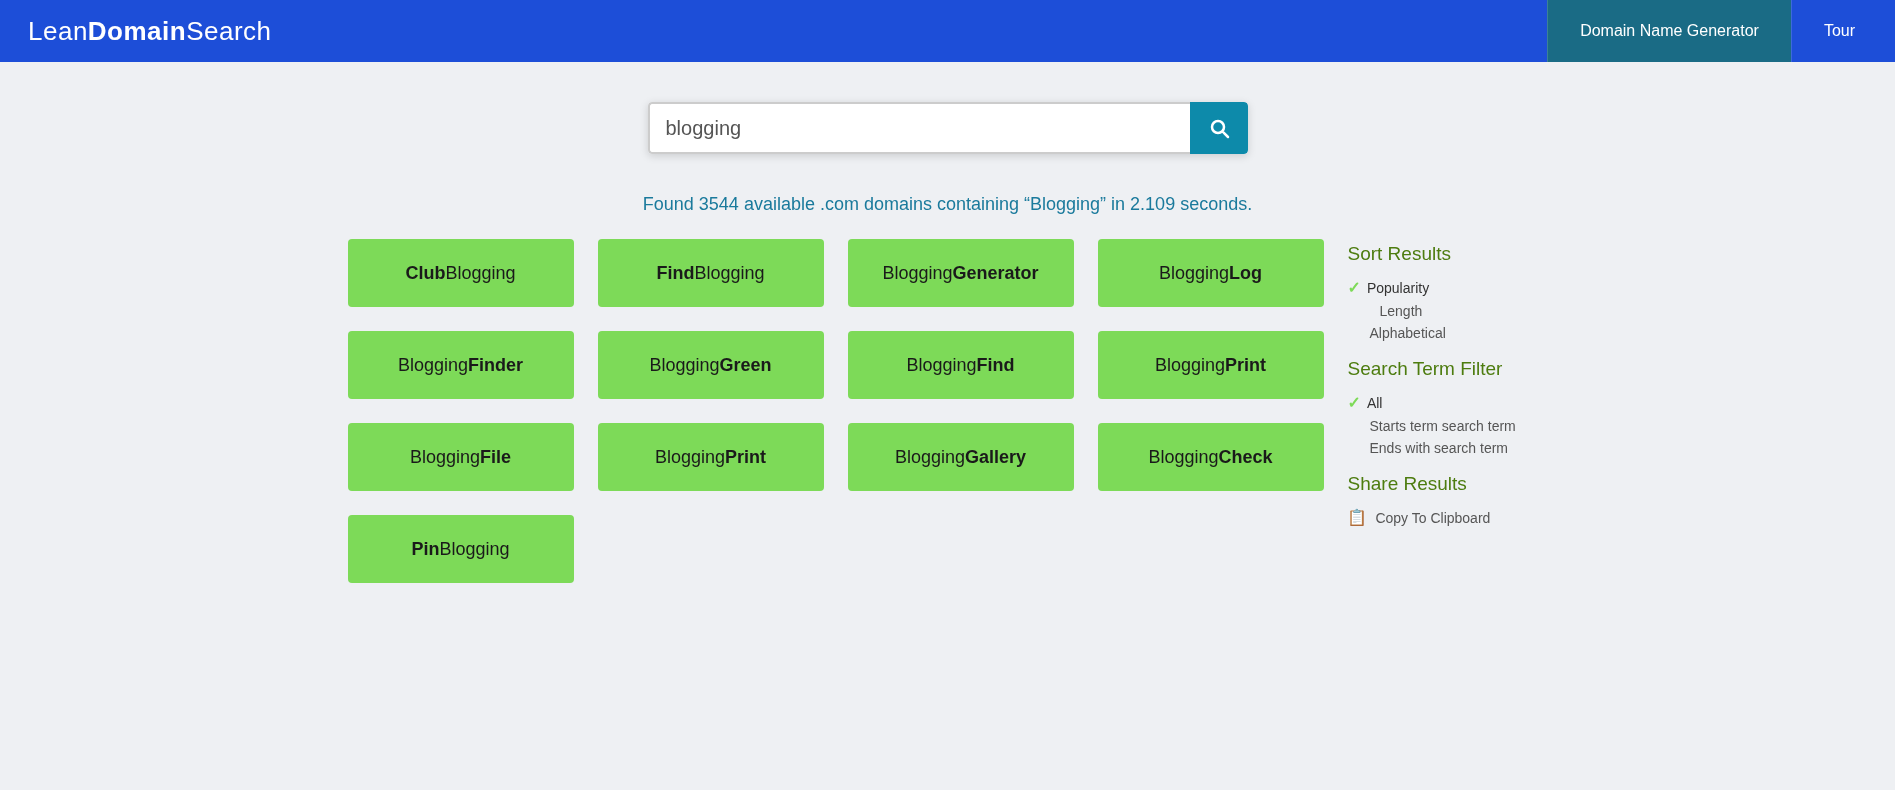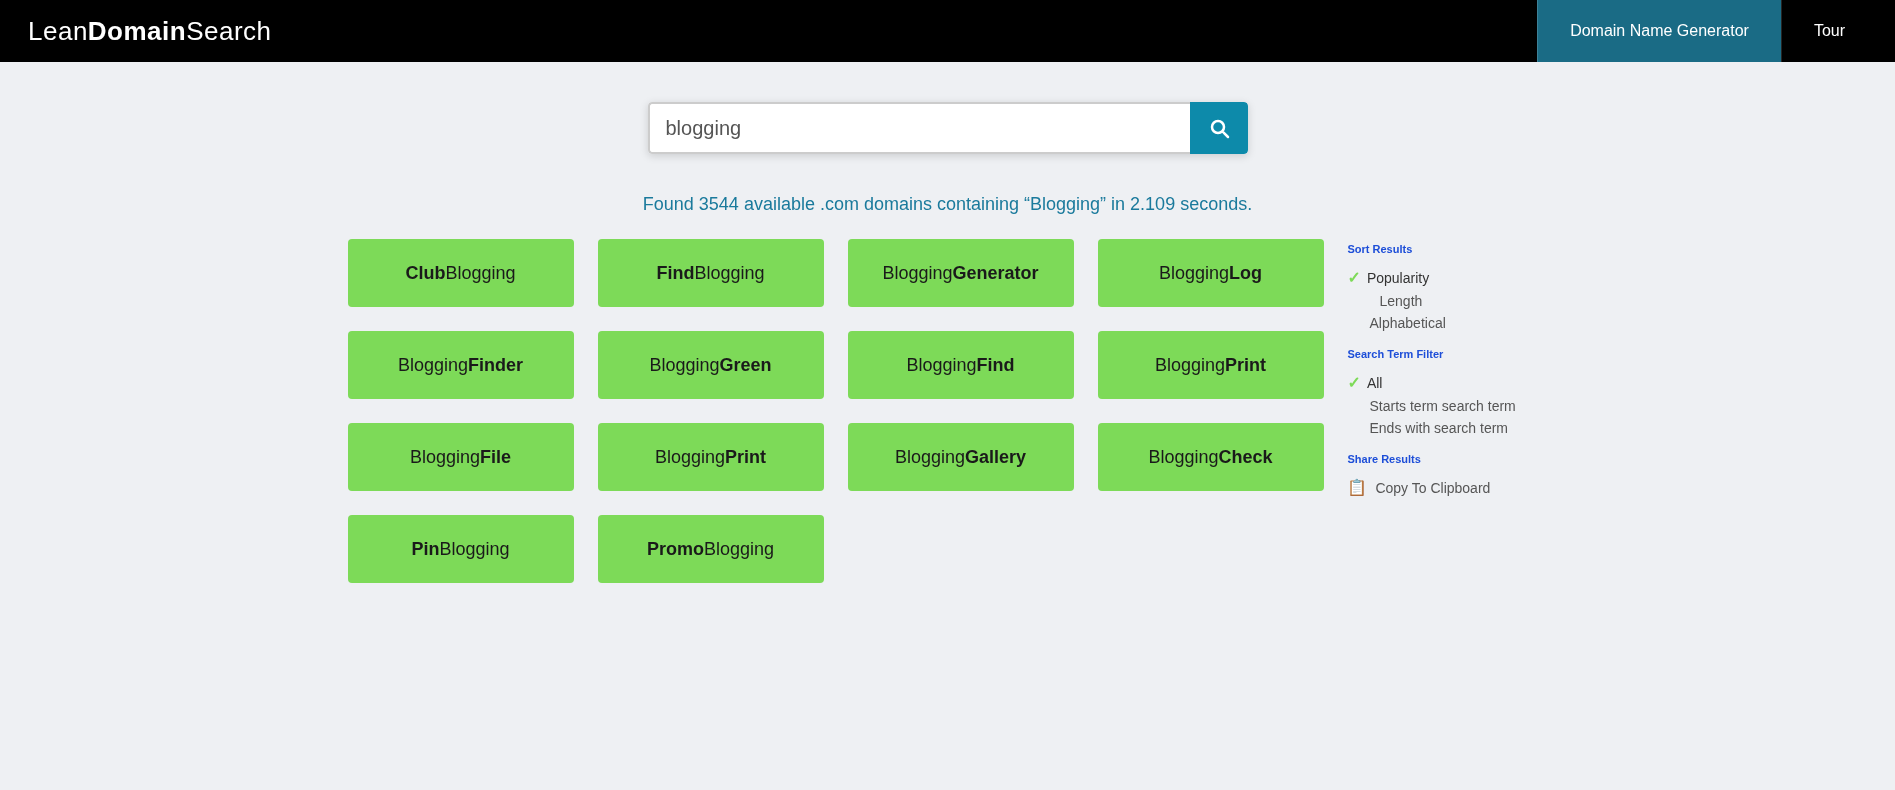--- a/index.html
+++ b/index.html
@@ -1,25 +1,25 @@
 <!DOCTYPE html>
 <html><head>
   <meta charset="utf-8">
   <style>
     * { margin: 0; padding: 0; box-sizing: border-box; }
     body { font-family: Arial, sans-serif; background: #eef0f3; min-height: 790px; }
 
     
     .header {
-      background: #000000;
+      background: #1d4ed8;
       height: 62px;
       display: flex;
       align-items: center;
       justify-content: space-between;
-      padding: 0 18px 0 28px;
+      padding: 0 8px 0 28px;
     }
     .header-logo {
       color: #fff;
       font-size: 26px;
       font-weight: 300;
       letter-spacing: 0.5px;
     }
     .header-logo strong { font-weight: 900; }
     .header-nav {
       display: flex;
@@ -113,23 +113,23 @@
       transition: background 0.15s;
     }
     .domain-item strong { font-weight: 700; }
 
     
     .sidebar {
       width: 200px;
       padding-top: 4px;
     }
     .sidebar-section-title {
-      color: #1d4ed8;
-      font-size: 11px;
-      font-weight: 700;
+      color: #4d7c0f;
+      font-size: 19px;
+      font-weight: 400;
       margin-bottom: 10px;
     }
     .sidebar-item {
       display: flex;
       align-items: center;
       gap: 6px;
       font-size: 14px;
       color: #555;
       padding: 3px 0;
       cursor: pointer;
@@ -227,23 +227,20 @@
     <div class="domain-item">
       <span>Blogging<strong>Gallery</strong></span>
     </div>
 
     <div class="domain-item">
       <span>Blogging<strong>Check</strong></span>
     </div>
     <div class="domain-item">
       <span><strong>Pin</strong>Blogging</span>
     </div>
-    <div class="domain-item">
-      <span><strong>Promo</strong>Blogging</span>
-    </div>
   </div>
 
   <aside class="sidebar">
 
     <div class="sidebar-section-title">Sort Results</div>
     <div class="sidebar-item active">
       <span class="check-icon">✓</span>
       <span>Popularity</span>
     </div>
     <div class="sidebar-item">

